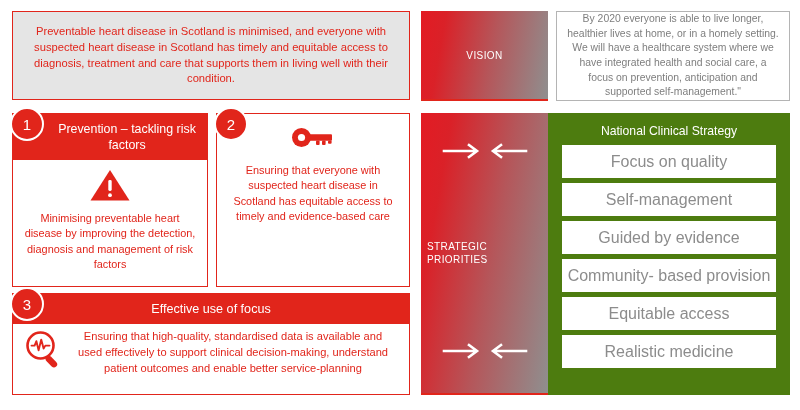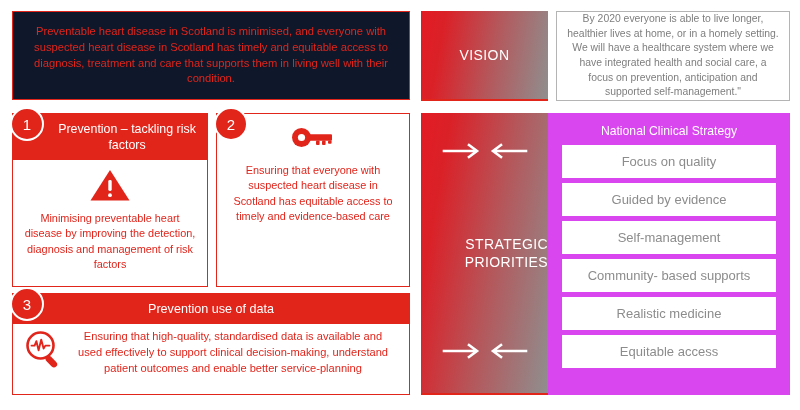--- a/index.html
+++ b/index.html
@@ -18,21 +18,21 @@
   
 
   .aim-box {
     position: absolute;
     left: 12px;
     top: 11px;
     width: 398px;
     height: 89px;
     box-sizing: border-box;
     border: 1.5px solid #E1251B;
-    background: #0f172a;
+    background: #e5e5e5;
     display: flex;
     align-items: center;
     justify-content: center;
     padding: 4px 12px;
   }
   .aim-text {
     color: #E1251B;
     font-size: 11.2px;
     line-height: 1.42;
     text-align: center;
@@ -127,23 +127,23 @@
     display: flex;
     flex-direction: column;
     align-items: center;
     justify-content: center;
   }
   .band-vision    { left: 421px; top: 11px;  width: 127px; height: 90px; }
   .band-strategic { left: 421px; top: 113px; width: 127px; height: 282px; }
 
   .band-label {
     color: #ffffff;
-    font-size: 14px;
+    font-size: 10px;
     letter-spacing: 0.4px;
-    text-align: right;
+    text-align: left;
     line-height: 1.3;
   }
   .band-strategic .band-label {
     position: absolute;
     left: 6px; right: 0;
     top: 50%;
     transform: translateY(-50%);
   }
   .arrow-pair {
     position: absolute;
@@ -178,33 +178,33 @@
     text-align: center;
   }
 
   .ncs-panel {
     position: absolute;
     left: 548px;
     top: 113px;
     width: 242px;
     height: 282px;
     box-sizing: border-box;
-    background: #d946ef;
+    background: #4d7c0f;
     padding: 6px 14px 8px;
   }
   .ncs-title {
     color: #ffffff;
     font-size: 12.2px;
     text-align: center;
     padding: 5px 0 7px;
   }
   .ncs-item {
     background: #ffffff;
     color: #8C8C8C;
-    font-size: 13px;
+    font-size: 16px;
     height: 33px;
     margin-bottom: 5px;
     display: flex;
     align-items: center;
     justify-content: center;
     text-align: center;
   }
   .ncs-item:last-child { margin-bottom: 0; }
 </style>
 </head>
@@ -241,21 +241,21 @@
         <rect x="32" y="14.4" width="3.6" height="4.6" rx="1" fill="#E1251B"></rect>
         <rect x="38" y="14.4" width="3.6" height="3.4" rx="1" fill="#E1251B"></rect>
       </svg>
     </span>
     <div class="card-desc">Ensuring that everyone with suspected heart disease in Scotland has equitable access to timely and evidence-based care</div>
   </div>
 </div>
 
 <div class="card card-3">
   <div class="num-badge">3</div>
-  <div class="card-head">Prevention use of data</div>
+  <div class="card-head">Effective use of focus</div>
   <div class="card-body">
     <span class="icon-red">
       <svg width="42" height="42" viewBox="0 0 42 42">
         <circle cx="17.5" cy="17.5" r="13" fill="none" stroke="#E1251B" stroke-width="2.6"></circle>
         <path d="M8.5 17.6 L11.6 17.6 L13.4 13.2 L15.6 22.4 L18.2 11.6 L20.6 20.6 L22.3 17.6 L26.5 17.6" fill="none" stroke="#E1251B" stroke-width="1.9" stroke-linejoin="round" stroke-linecap="round"></path>
         <rect x="25.2" y="26.8" width="6.4" height="13.6" rx="3.2" fill="#E1251B" transform="rotate(-45 28.4 33.6)"></rect>
       </svg>
     </span>
     <div class="card-desc">Ensuring that high-quality, standardised data is available and used effectively to support clinical decision-making, understand patient outcomes and enable better service-planning</div>
   </div>
@@ -295,18 +295,18 @@
   </div>
 </div>
 
 <div class="vision-box">
   <div class="vision-text">By 2020 everyone is able to live longer, healthier lives at home, or in a homely setting. We will have a healthcare system where we have integrated health and social care, a focus on prevention, anticipation and supported self-management."</div>
 </div>
 
 <div class="ncs-panel">
   <div class="ncs-title">National Clinical Strategy</div>
   <div class="ncs-item">Focus on quality</div>
+  <div class="ncs-item">Self-management</div>
   <div class="ncs-item">Guided by evidence</div>
-  <div class="ncs-item">Self-management</div>
-  <div class="ncs-item">Community- based supports</div>
+  <div class="ncs-item">Community- based provision</div>
+  <div class="ncs-item">Equitable access</div>
   <div class="ncs-item">Realistic medicine</div>
-  <div class="ncs-item">Equitable access</div>
 </div>
 
 </body></html>

